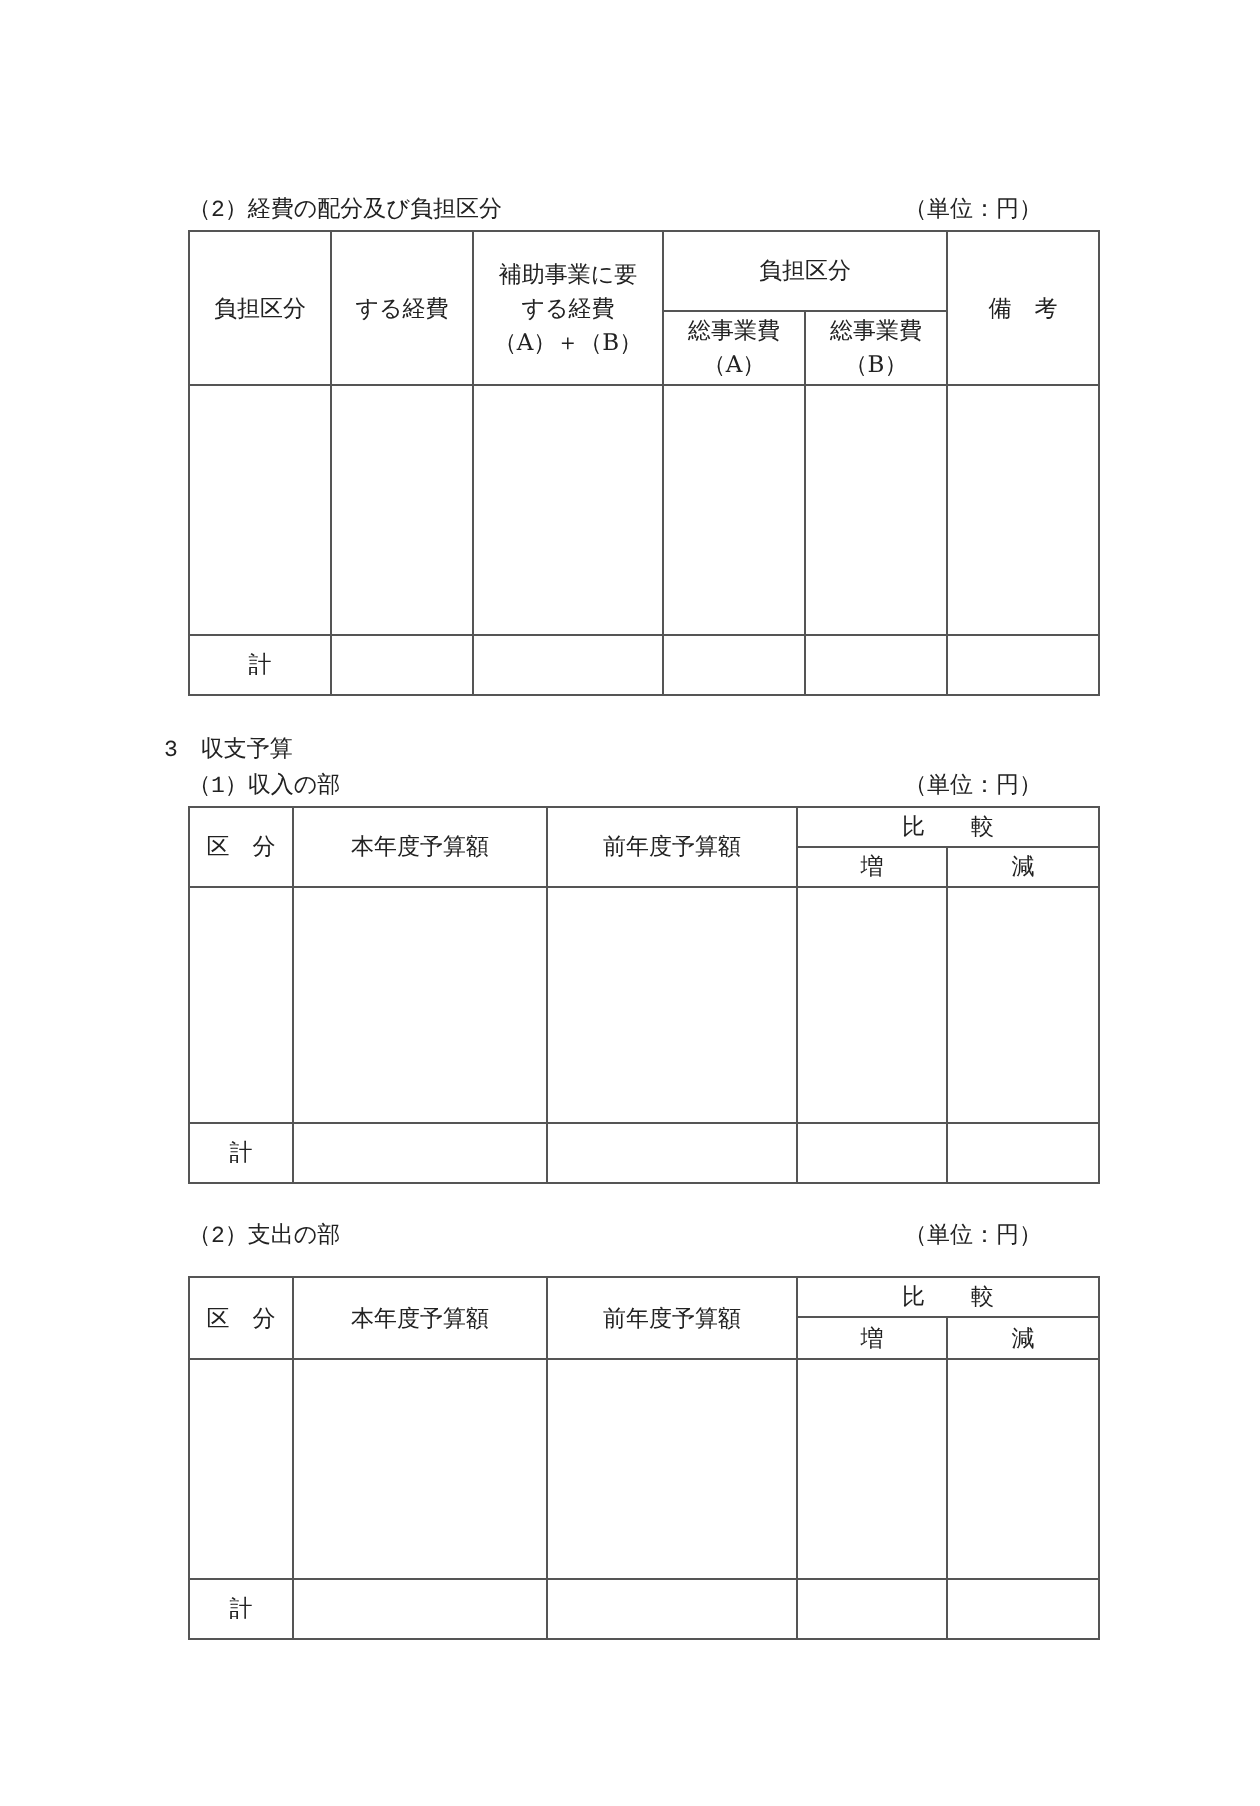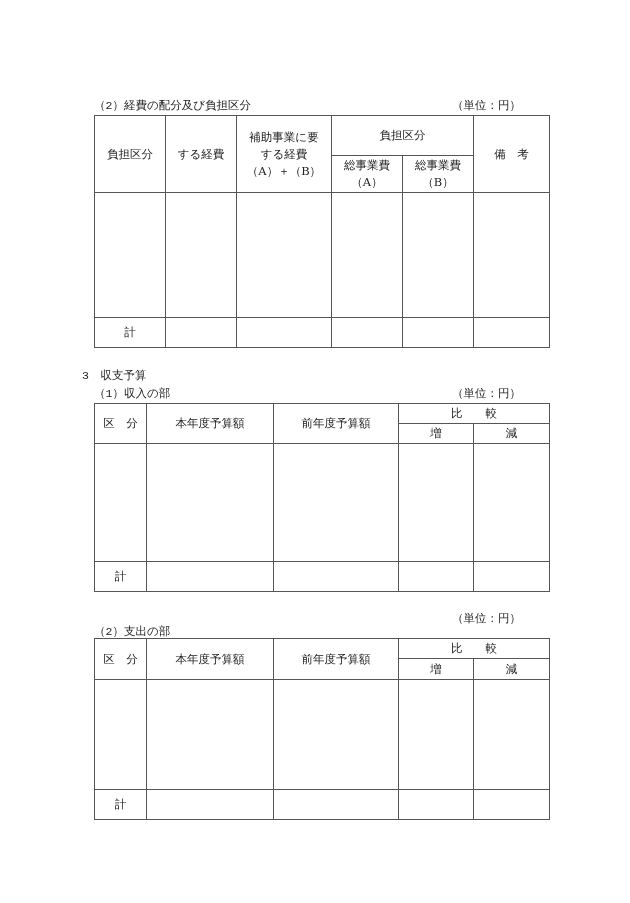--- a/index.html
+++ b/index.html
@@ -100,21 +100,21 @@
   <tr style="height:30px">
     <td>計</td>
     <td></td>
     <td></td>
     <td></td>
     <td></td>
   </tr>
 </tbody>
   </table>
 
-<div class="abs line-text" style="left:94px; top:612px;margin-top:13px;">（2）支出の部</div>
+<div class="abs line-text" style="left:94px; top:612px;">（2）支出の部</div>
 <div class="abs line-text" style="left:452px; top:612px;">（単位：円）</div>
 
 <table class="grid" style="left:94px; top:638px; width:455px;">
   <colgroup>
     <col style="width:52px">
       <col style="width:127px">
       <col style="width:125px">
       <col style="width:75px">
       <col style="width:76px">
   </colgroup>

